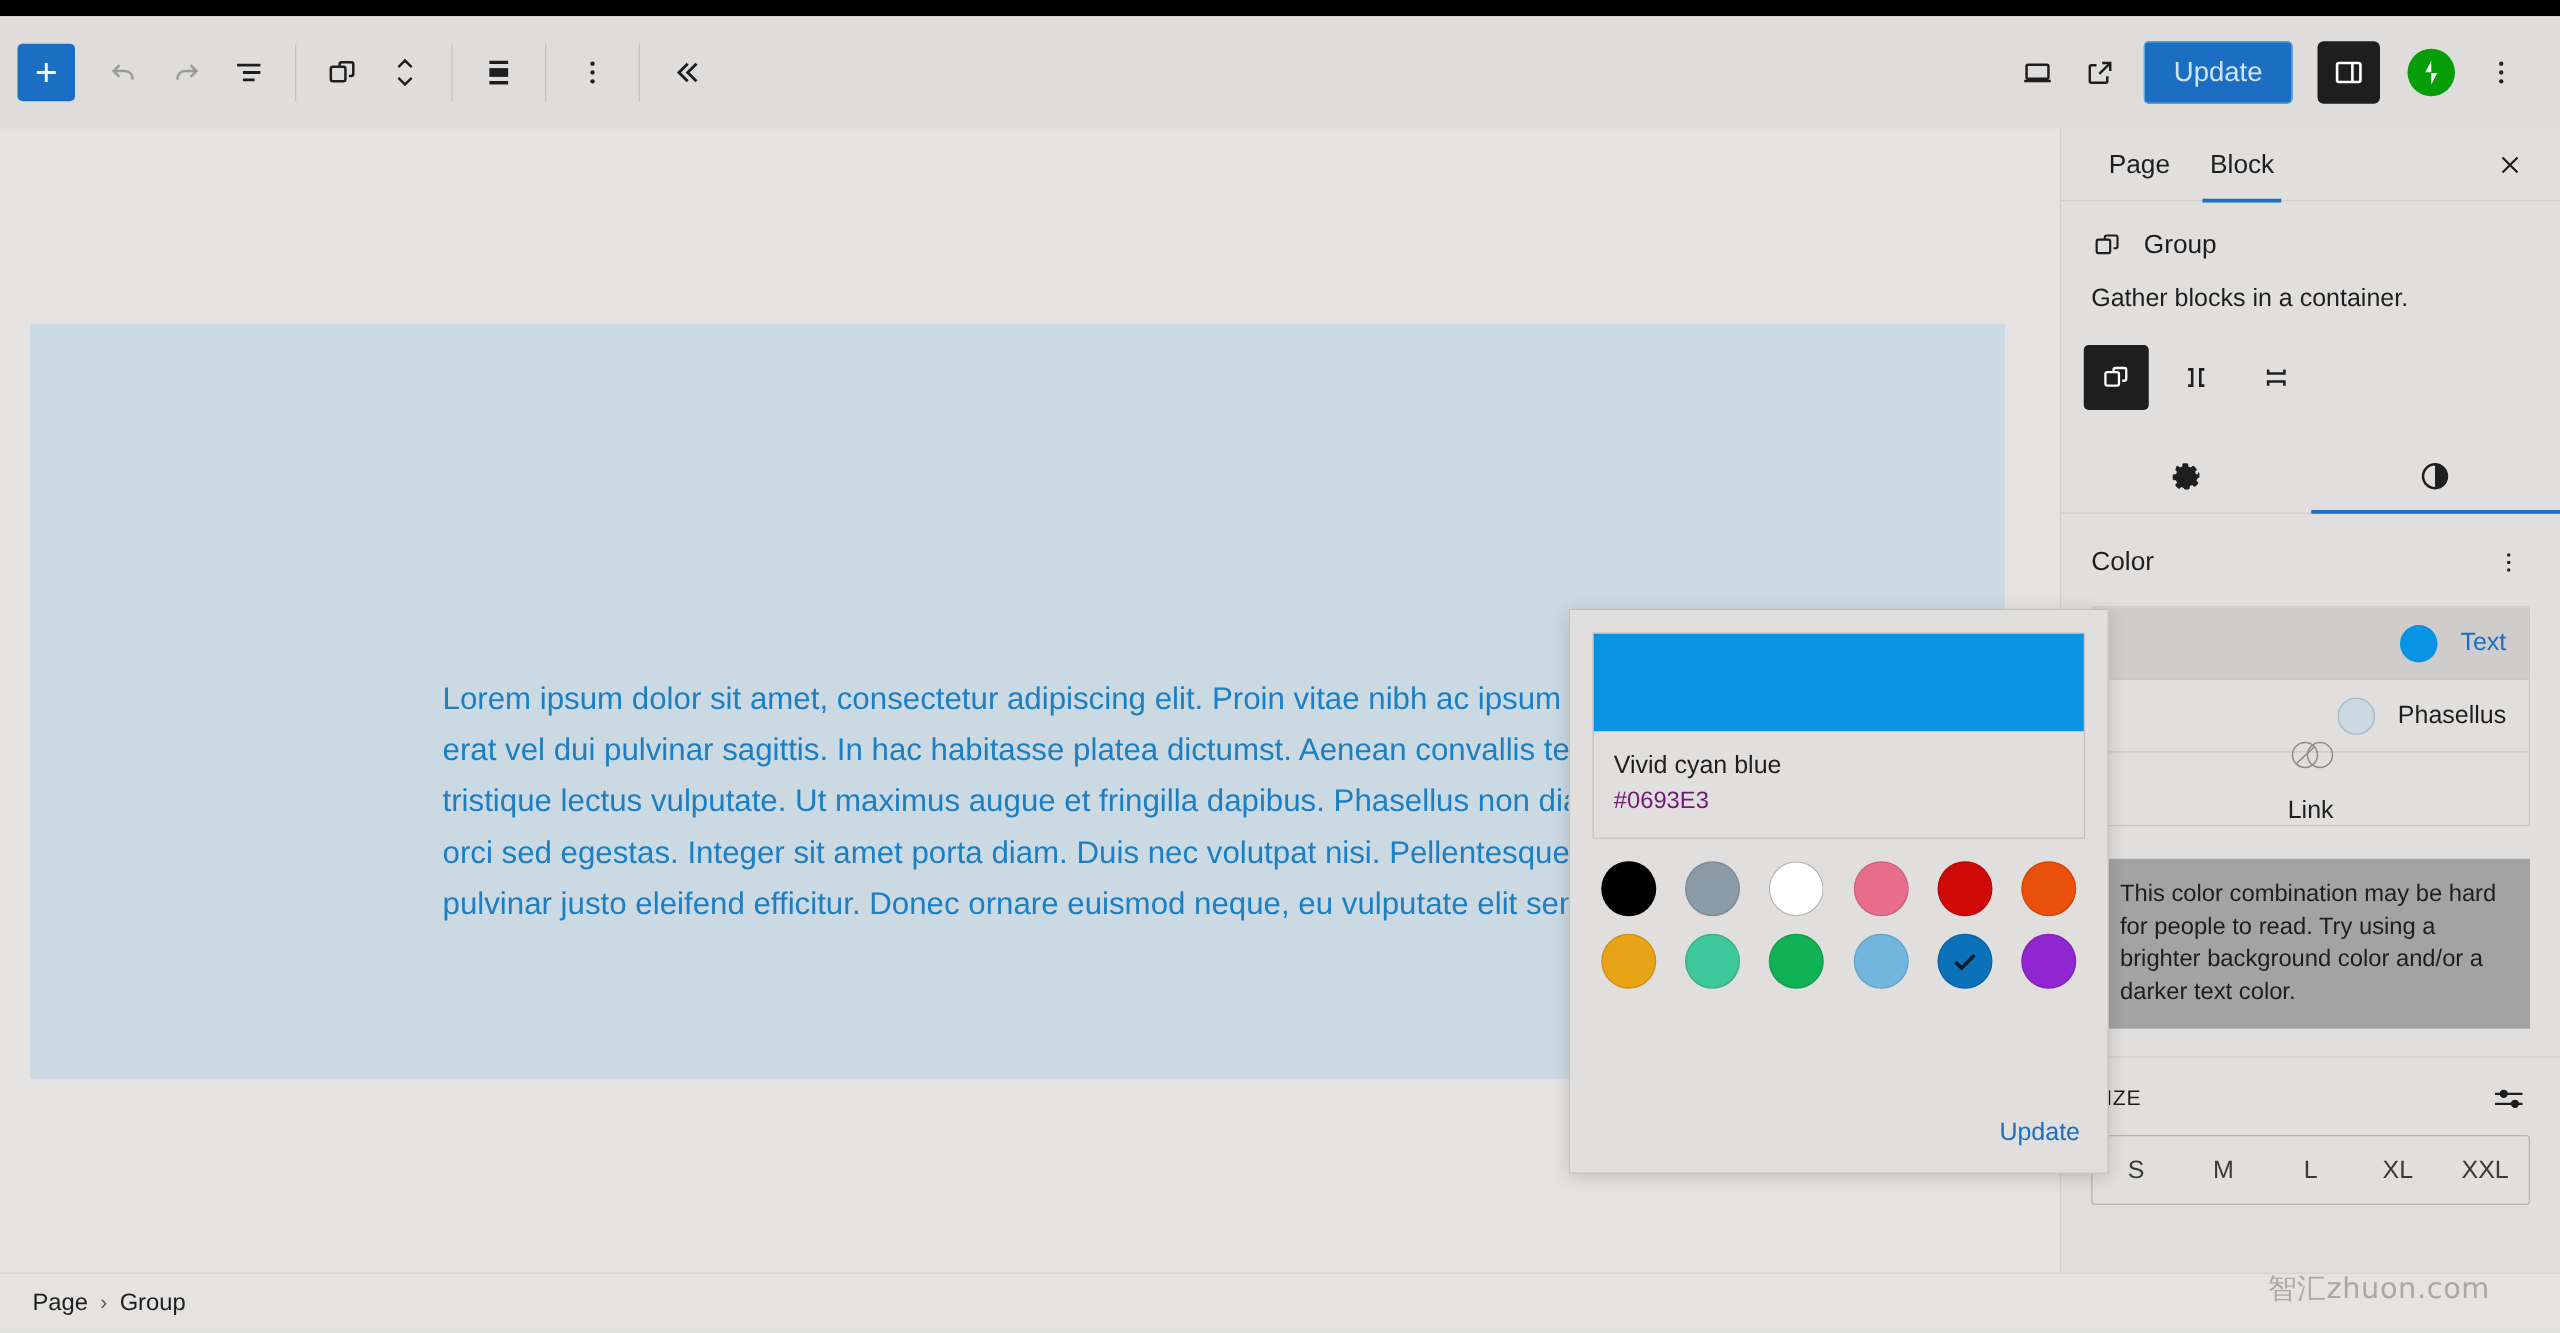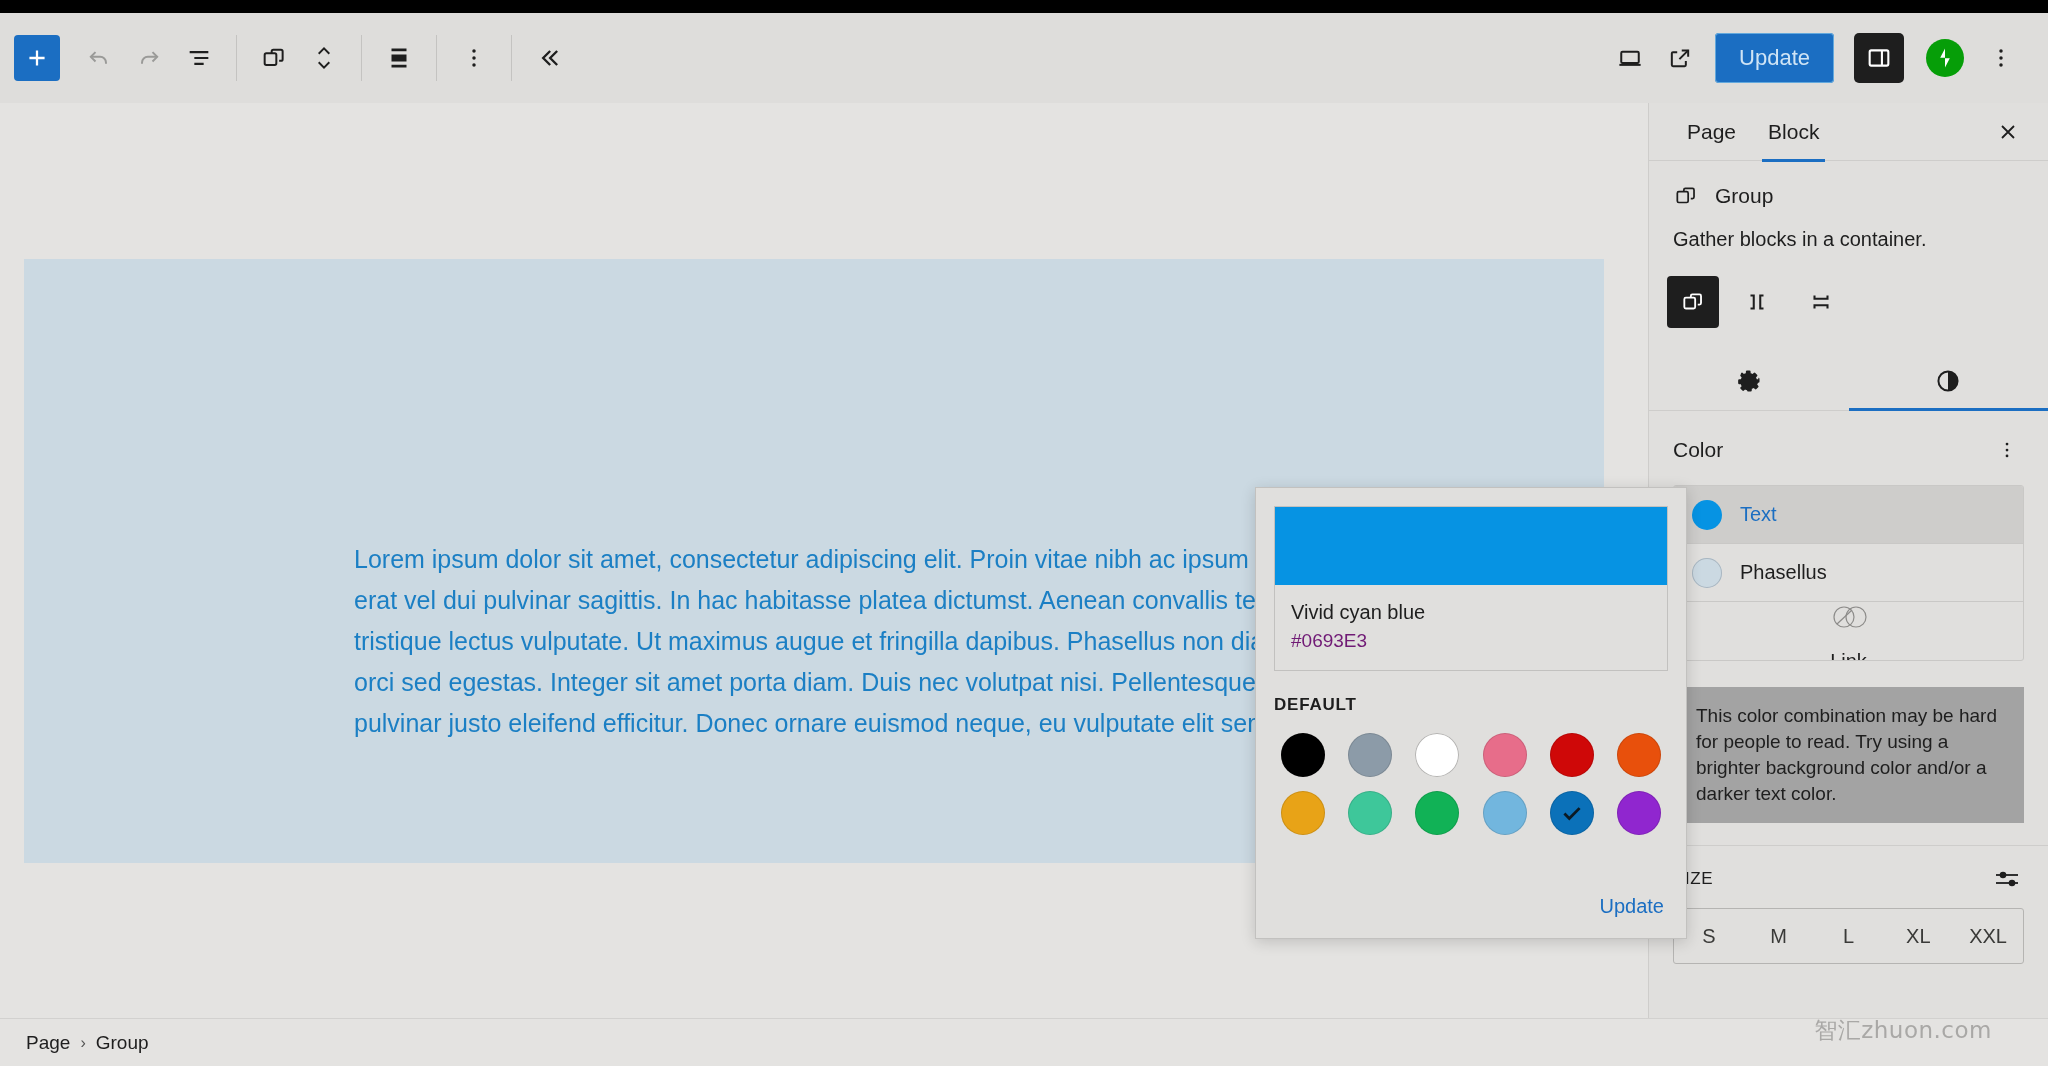--- a/index.html
+++ b/index.html
@@ -146,21 +146,21 @@
   }
   .panel-title { font-size: 21px; color: #1e1e1e; }
   .more-dots { width: 34px; height: 34px; display:flex; align-items:center; justify-content:center; cursor:pointer; background:transparent; border:none; }
 
   .colorlist {
     margin-top: 18px; border: 1px solid #c9c8c6; border-radius: 3px; overflow: hidden;
   }
   .colorrow {
     display: flex; align-items: center; gap: 18px;
     height: 58px; padding: 0 18px; cursor: pointer;
-    border-bottom: 1px solid #c9c8c6; background: transparent;
+    border-bottom: 1px solid #c9c8c6; background: transparent; justify-content: flex-end;
   }
   .colorrow:last-child { border-bottom: none; flex-direction: column; }
   .colorrow.selected { background: #cecdcb; }
   .colorrow .lbl { font-size: 20px; color: #1e1e1e; }
   .colorrow.selected .lbl { color: #1b6ec2; }
   .swatch-dot { width: 30px; height: 30px; border-radius: 50%; flex: 0 0 auto; }
 
   .notice {
     margin: 26px 24px 0 24px;
     background: #a3a3a3; border-left: 5px solid #e7a33e;
@@ -471,21 +471,20 @@
 
   <div class="popover">
     <div class="pop-preview">
       <div class="pop-swatch" style="background: rgb(6, 147, 227);"></div>
       <div class="pop-meta">
         <div class="pop-name">Vivid cyan blue</div>
         <div class="pop-hex">#0693E3</div>
       </div>
     </div>
 
-    <div class="pop-default-label">DEFAULT</div>
 
     <div class="pop-grid">
       <div class="pop-sw" style="background:#000000"></div>
       <div class="pop-sw" style="background:#8c9ba8"></div>
       <div class="pop-sw" style="background:#FFFFFF;box-shadow:inset 0 0 0 1px #b5b4b2"></div>
       <div class="pop-sw" style="background:#e76d8a"></div>
       <div class="pop-sw" style="background:#cf0808"></div>
       <div class="pop-sw" style="background:#e8500c"></div>
       <div class="pop-sw" style="background:#e8a317"></div>
       <div class="pop-sw" style="background:#3ec79a"></div>

